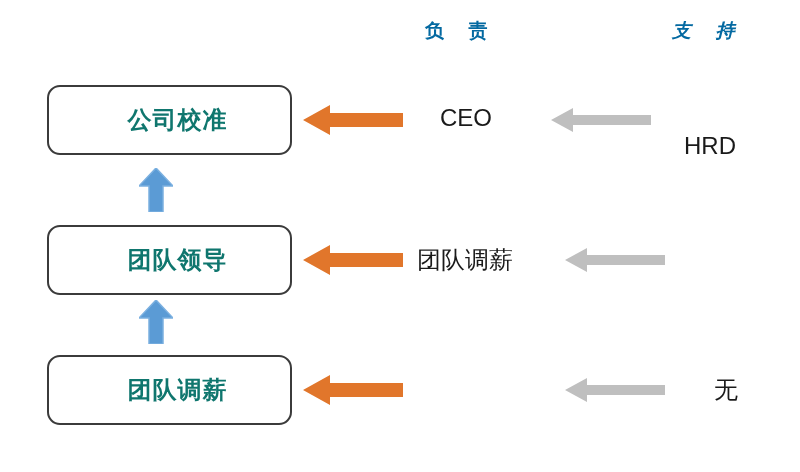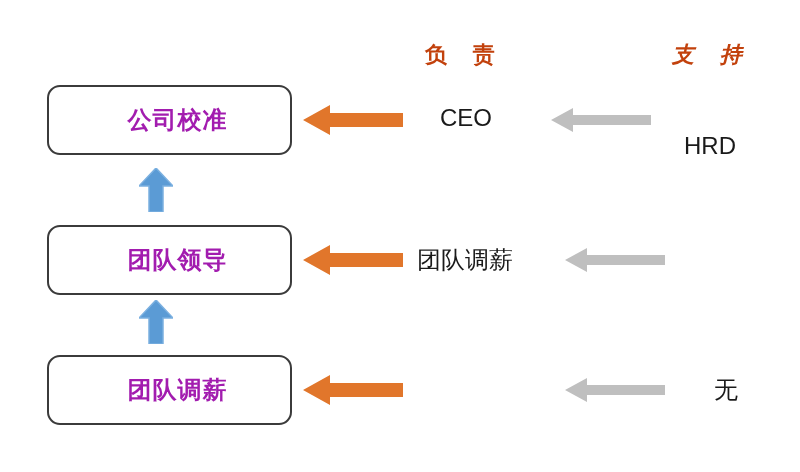--- a/index.html
+++ b/index.html
@@ -14,27 +14,26 @@
     position: relative;
     width: 800px;
     height: 472px;
     background: #ffffff;
     overflow: hidden;
   }
 
   
   .col-header {
     position: absolute;
-    color: #c2410c;
-    font-size: 22px;
+    color: #0369a1;
+    font-size: 19px;
     font-weight: 700;
     letter-spacing: 9px;
     white-space: nowrap;
     font-family: "DejaVu Sans", "Liberation Sans", sans-serif;
-    margin-top: 22px;
   }
   #header-responsible { left: 425px; top: 18px; }
   #header-support     { left: 672px; top: 18px; font-style: italic; }
 
   
   .stage-box {
     position: absolute;
     width: 245px;
     height: 70px;
     border: 2px solid #3B3B3B;
@@ -42,21 +41,21 @@
     background: #ffffff;
     box-sizing: border-box;
   }
   .stage-box-label {
     position: absolute;
     left: 16px; right: 0; top: 50%;
     transform: translateY(-50%);
     text-align: center;
     font-size: 24px;
     font-weight: 700;
-    color: #a21caf;
+    color: #0f766e;
     letter-spacing: 1px;
     font-family: "DejaVu Sans", "Liberation Sans", sans-serif;
   }
   #stage-box-0 { left: 47px; top: 85px; }
   #stage-box-1 { left: 47px; top: 225px; }
   #stage-box-2 { left: 47px; top: 355px; }
 
   
   .up-arrow {
     position: absolute;

